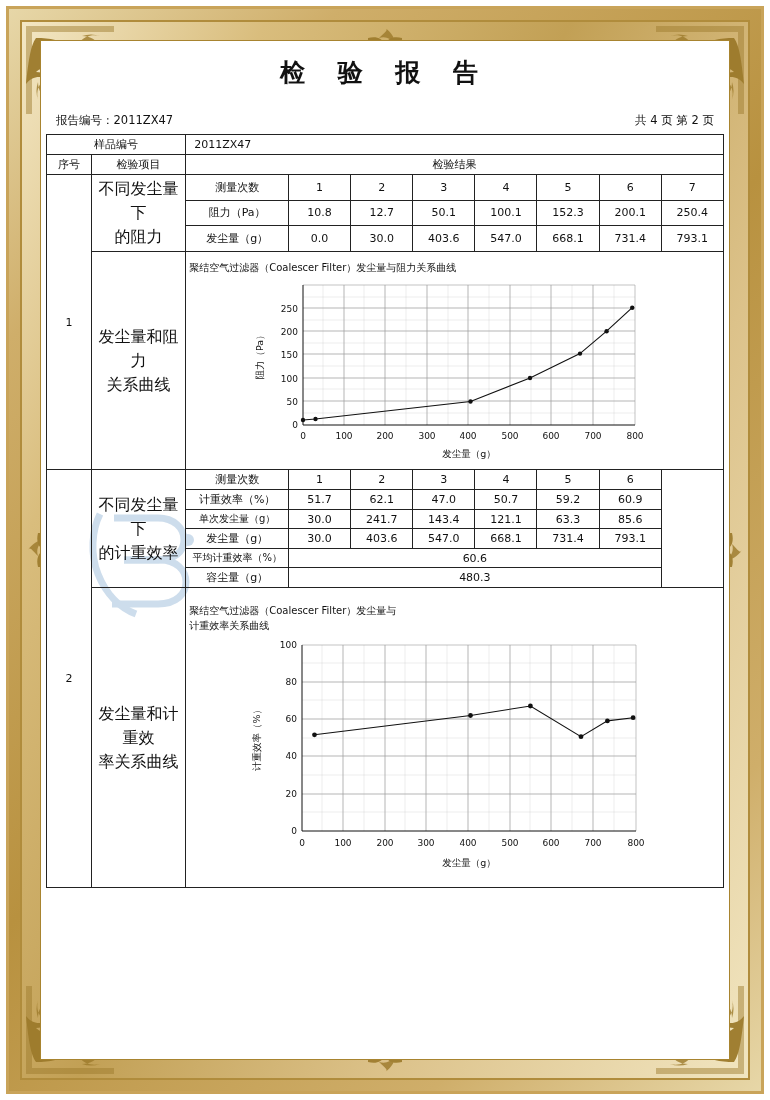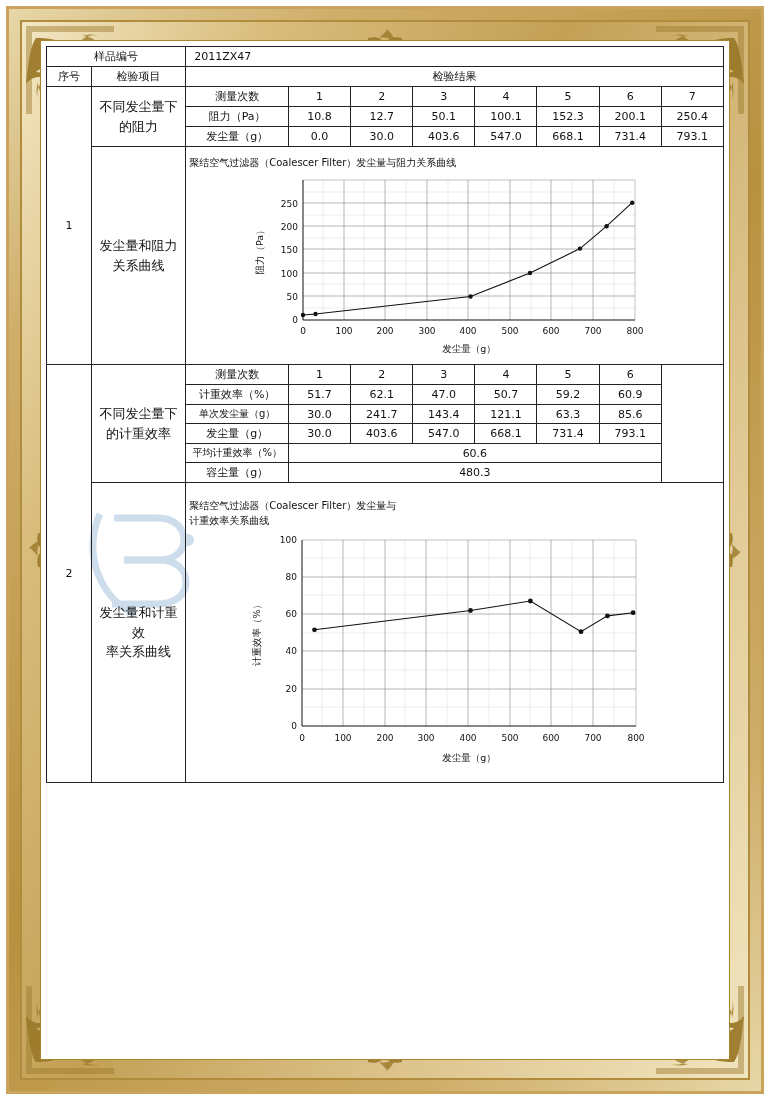--- a/index.html
+++ b/index.html
@@ -86,21 +86,21 @@
     width:100%; border-collapse:collapse; table-layout:fixed;
     font-size:11px; color:#111;
     font-family:"DejaVu Sans", sans-serif;
     padding-left:8px;
   }
   table.rep td{
     border:1px solid #222; padding:2px 3px; text-align:center;
     vertical-align:middle; height:19px;
   }
   td.lbl{ font-size:11px; }
-  .vcell{ font-size:13px; line-height:1.5; }
+  .vcell{ font-size:16px; line-height:1.5; }
   .nowrap{ white-space:nowrap; }
 
   
   .chart-cell{ padding:4px 2px 2px 2px; }
   .chart-title{
     text-align:left; font-size:10px; color:#111; margin:2px 0 2px 0;
     line-height:1.45;
   }
   svg.chart{ display:block; margin:0 auto; }
   .ax-label{ font-size:9.5px; fill:#111; }
@@ -198,21 +198,26 @@
         <path d="M30 14h44c16 0 26 10 26 22s-10 20-26 20H40"></path>
         <path d="M40 56h36c16 0 26 10 26 22s-10 22-28 22H28"></path>
         <path d="M16 10c-8 16-10 40-2 60 8 20 22 34 38 40"></path>
       </g>
       <circle cx="104" cy="36" r="6" fill="#b9cfe4"></circle>
     </svg>
   </div>
 
   <div class="content">
 
-
+    <div class="doc-title">检 验 报 告</div>
+
+    <div class="meta-row">
+      <span class="rep-no">报告编号：2011ZX47</span>
+      <span class="pages">共 4 页 第 2 页</span>
+    </div>
 
     <table class="rep">
       <colgroup>
         <col style="width:42px">
         <col style="width:88px">
         <col style="width:96px">
         <col style="width:58px">
         <col style="width:58px">
         <col style="width:58px">
         <col style="width:58px">

